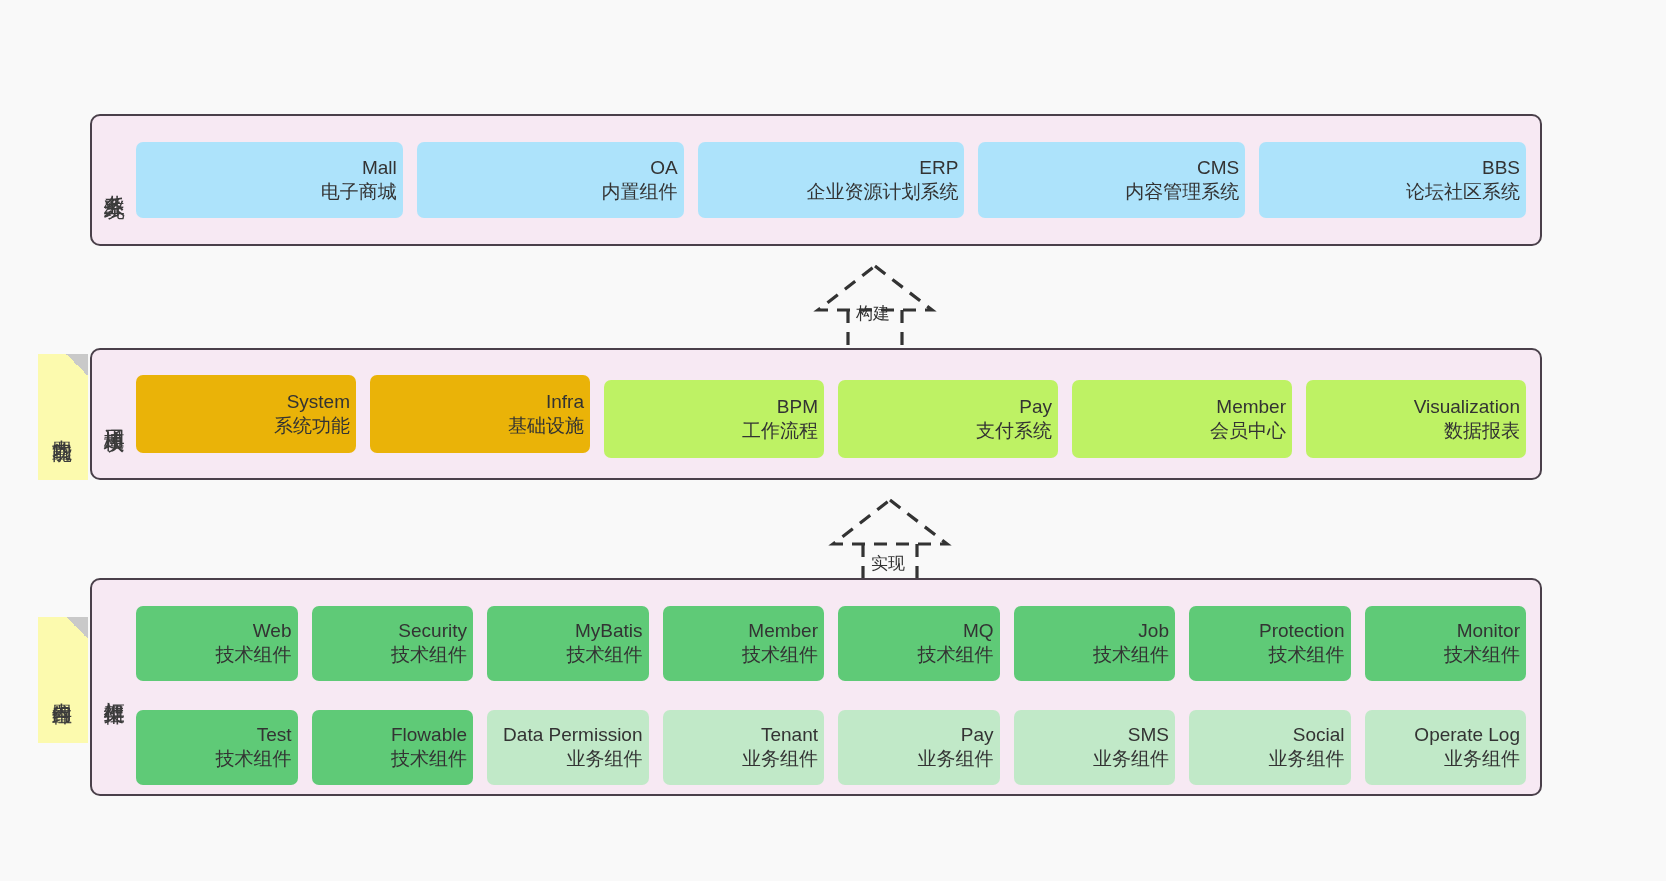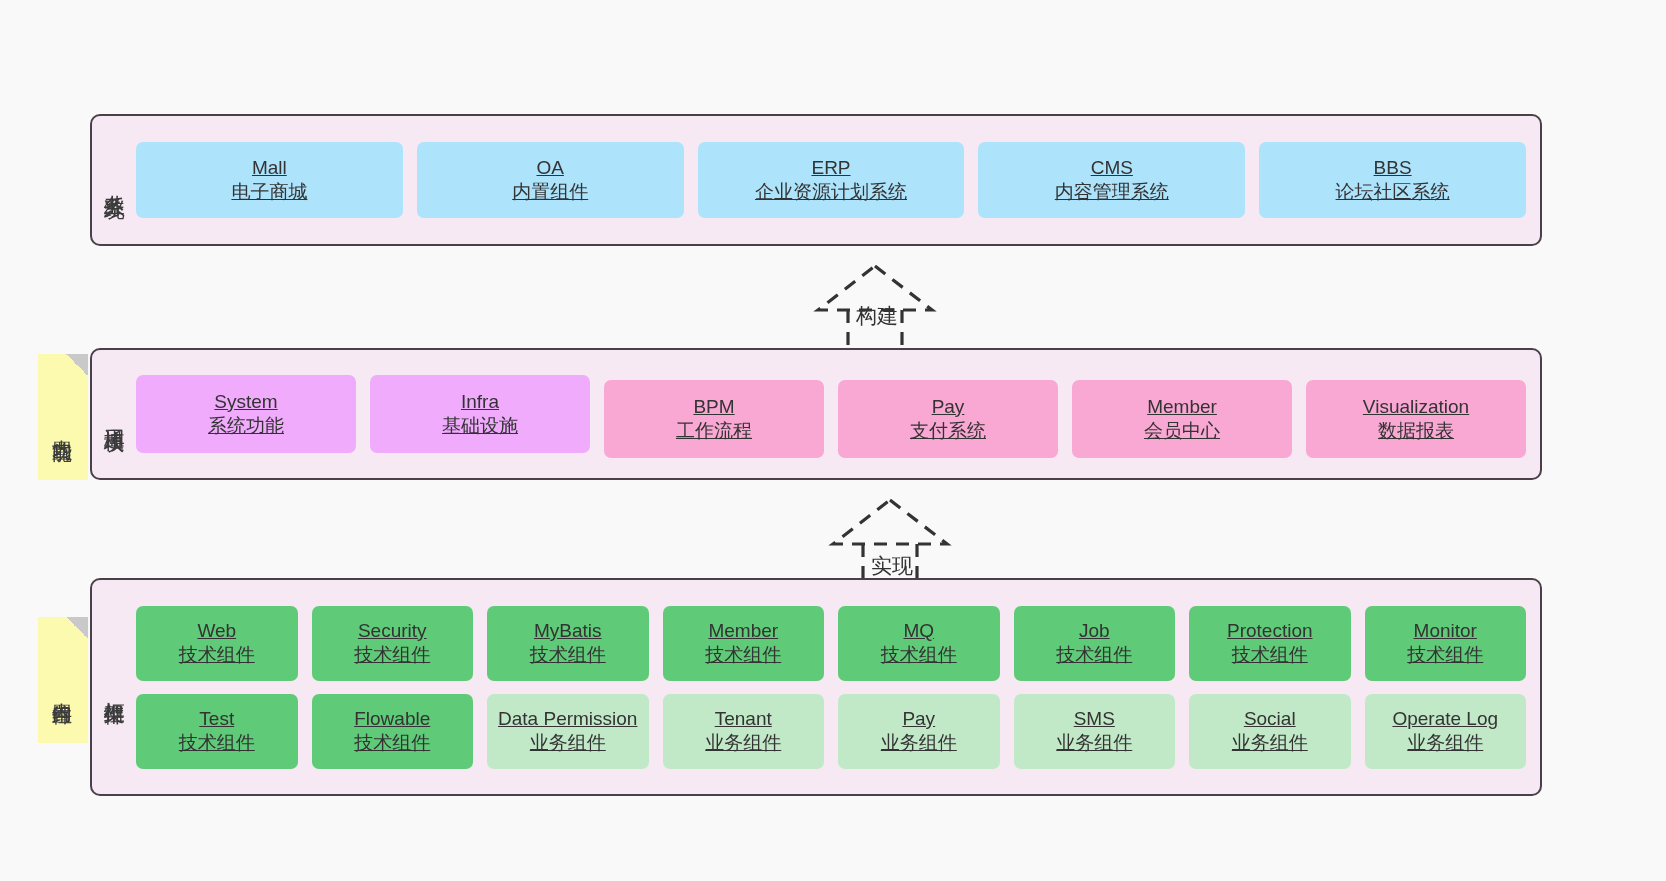--- a/index.html
+++ b/index.html
@@ -67,44 +67,43 @@
     width: 100%;
   }
 
   
   .cell {
     flex: 1 1 0;
     height: 78px;
     border-radius: 7px;
     display: flex;
     flex-direction: column;
-    align-items: center;
+    align-items: flex-end;
     justify-content: center;
     text-align: center;
     font-size: 19px;
     line-height: 1.27;
     color: #333333;
     box-sizing: border-box;
     padding: 2px 6px;
-    text-decoration: underline;
   }
   .cell .l1 { white-space: nowrap; }
   .cell .l2 { white-space: nowrap; }
   .cell.wrap .l1 { white-space: normal; }
 
   .c-blue       { background: #ade3fb; }
-  .c-red        { background: #f0abfc; }
-  .c-pink       { background: #f9a8d4; margin-top: 10px; }
+  .c-red        { background: #eab308; }
+  .c-pink       { background: #bef264; margin-top: 10px; }
   .c-green      { background: #5fca77; }
   .c-lightgreen { background: #c1e9c8; }
 
   
   .layer.row-sys   .cell { height: 76px; }
   .layer.row-mod   .cell { height: 78px; }
-  .layer.row-fw    .cell { height: 75px; }
+  .layer.row-fw    .cell { height: 75px; margin-top: 16px; }
 
   
   .sticky {
     position: absolute;
     background: #fcfaae;
     display: flex;
     align-items: center;
     justify-content: center;
     font-size: 20px;
     letter-spacing: 1px;
@@ -126,21 +125,21 @@
     background: linear-gradient(225deg, #c9c9c9 0 50%, transparent 50% 100%);
   }
 
   
   .connector {
     position: absolute;
   }
   .connector svg { display: block; overflow: visible; }
   .conn-label {
     position: absolute;
-    font-size: 21px;
+    font-size: 17px;
     color: #333333;
     background: transparent;
     white-space: nowrap;
     user-select: none;
   }
 </style>
 </head>
 <body>
 
 <div class="canvas">

